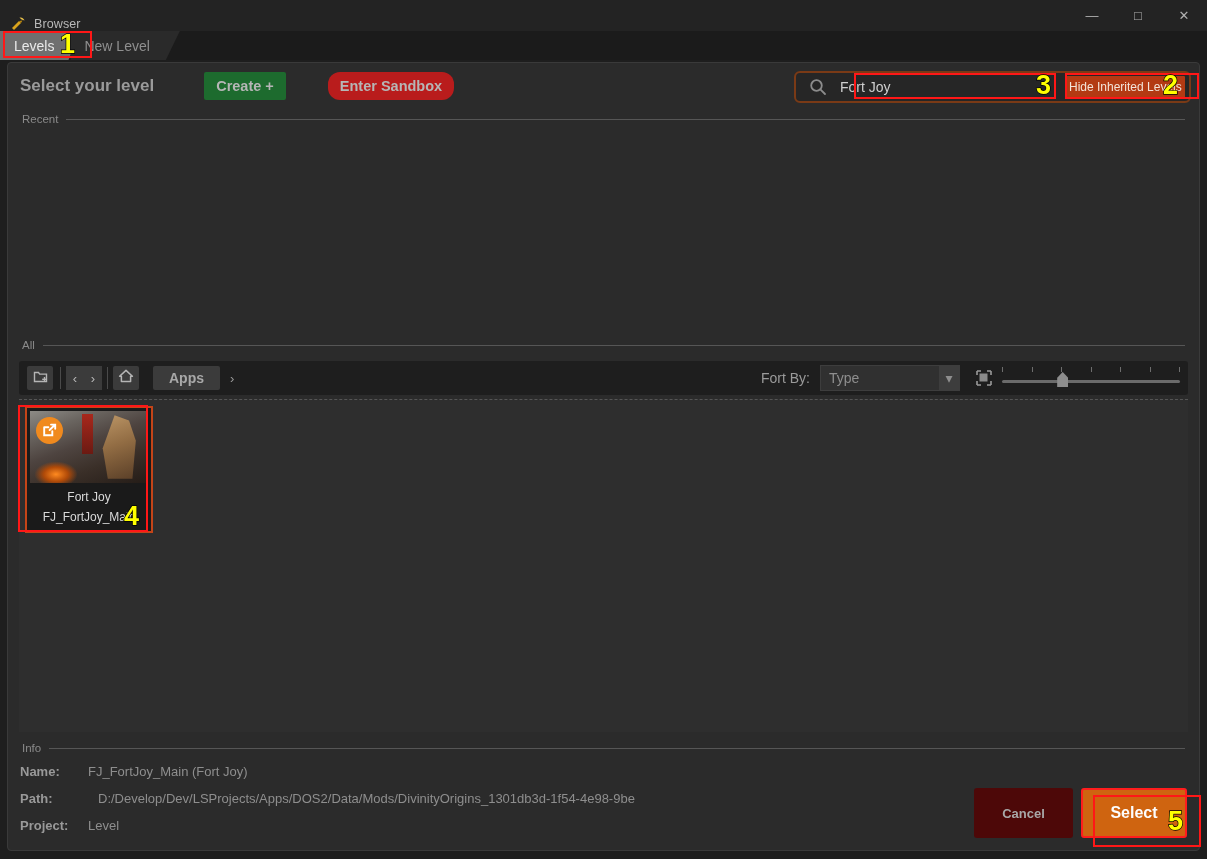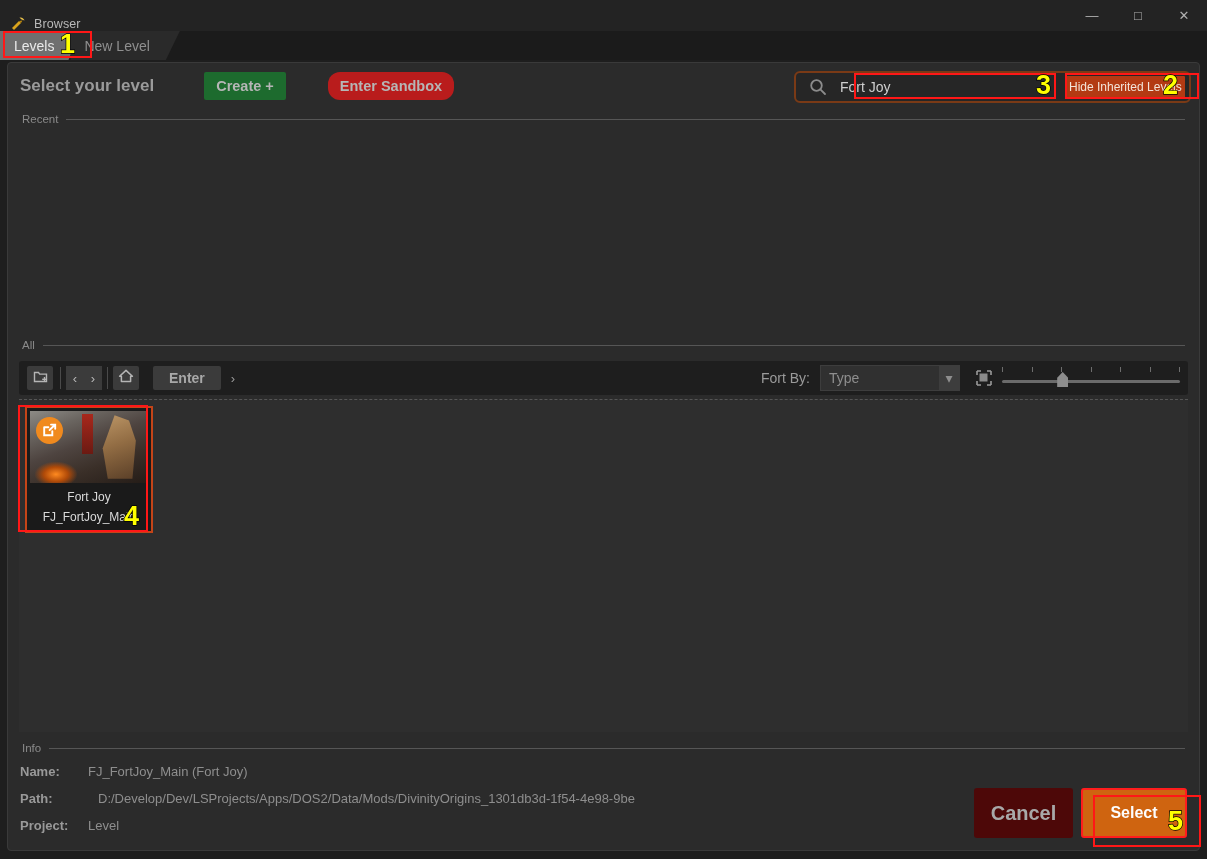--- a/index.html
+++ b/index.html
@@ -312,21 +312,21 @@
   
   .footer-btns {
     position: absolute;
     right: 12px; bottom: 12px;
     display: flex; align-items: center;
   }
   .btn-cancel {
     width: 99px; height: 50px;
     background: #4d0808;
     color: #a8a8a8;
-    font-size: 20px; font-weight: bold;
+    font-size: 13px; font-weight: bold;
     display: flex; align-items: center; justify-content: center;
     border-radius: 3px;
     margin-right: 8px;
   }
   .btn-select {
     width: 106px; height: 50px;
     background: #cf6410;
     color: #fdfdfd;
     font-size: 16px; font-weight: bold;
     display: flex; align-items: center; justify-content: center;
@@ -426,21 +426,21 @@
     <div class="arrowbtn">‹</div>
     <div class="arrowbtn">›</div>
     <div class="navsep"></div>
     <div class="navbtn">
       <span>
         <svg width="16" height="16" viewBox="0 0 16 16">
           <path d="M8 2.4 L14.4 8.2 L12.6 8.2 L12.6 13.4 L3.4 13.4 L3.4 8.2 L1.6 8.2 Z" fill="none" stroke="#b5b5b5" stroke-width="1.5" stroke-linejoin="round"></path>
         </svg>
       </span>
     </div>
-    <div class="crumb">Enter</div>
+    <div class="crumb">Apps</div>
     <span class="crumb-arrow">›</span>
 
     <div class="sortwrap">
       <span class="sortlabel">Fort By:</span>
       <div class="sortselect">
         <span>Type</span>
         <span class="sortcaret">▾</span>
       </div>
       <span class="thumbicon">
         <svg width="20" height="20" viewBox="0 0 20 20">

